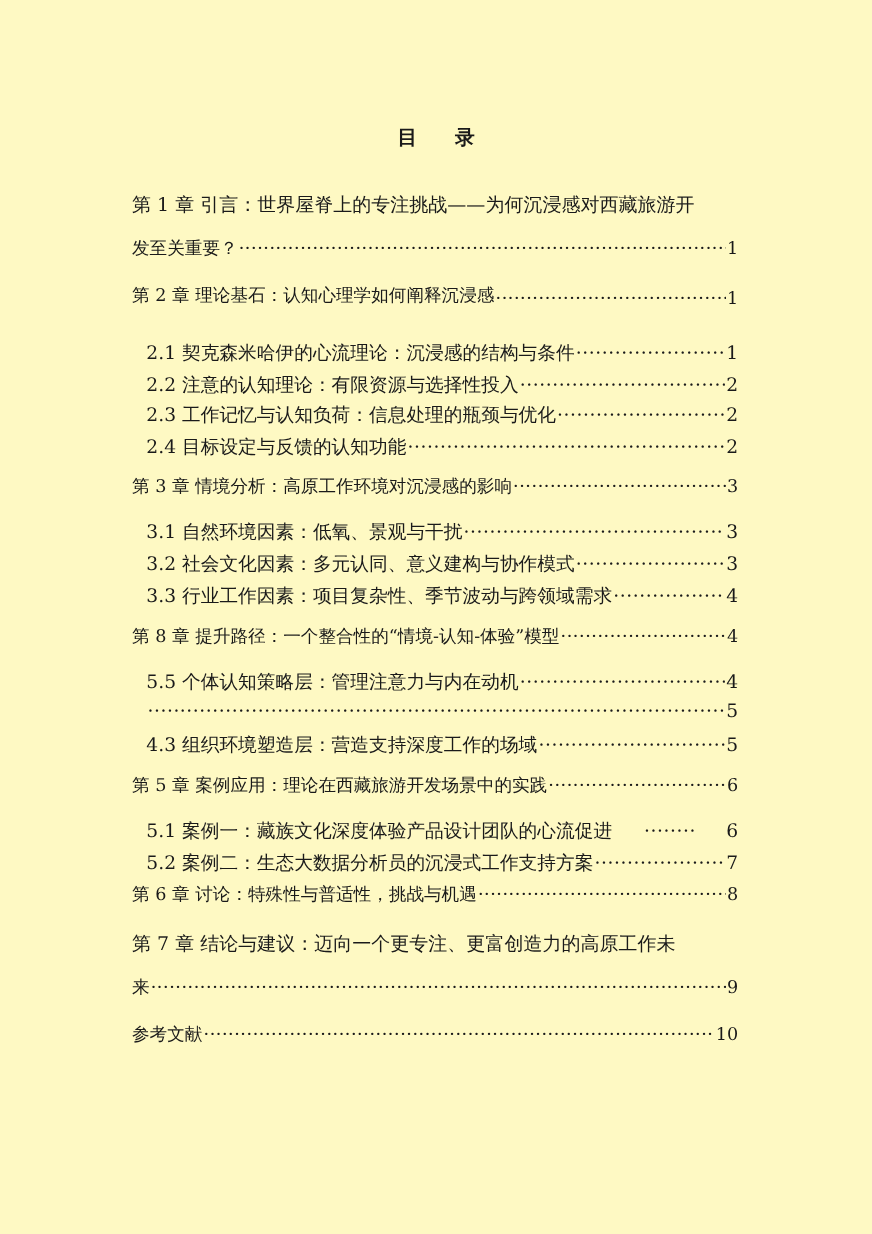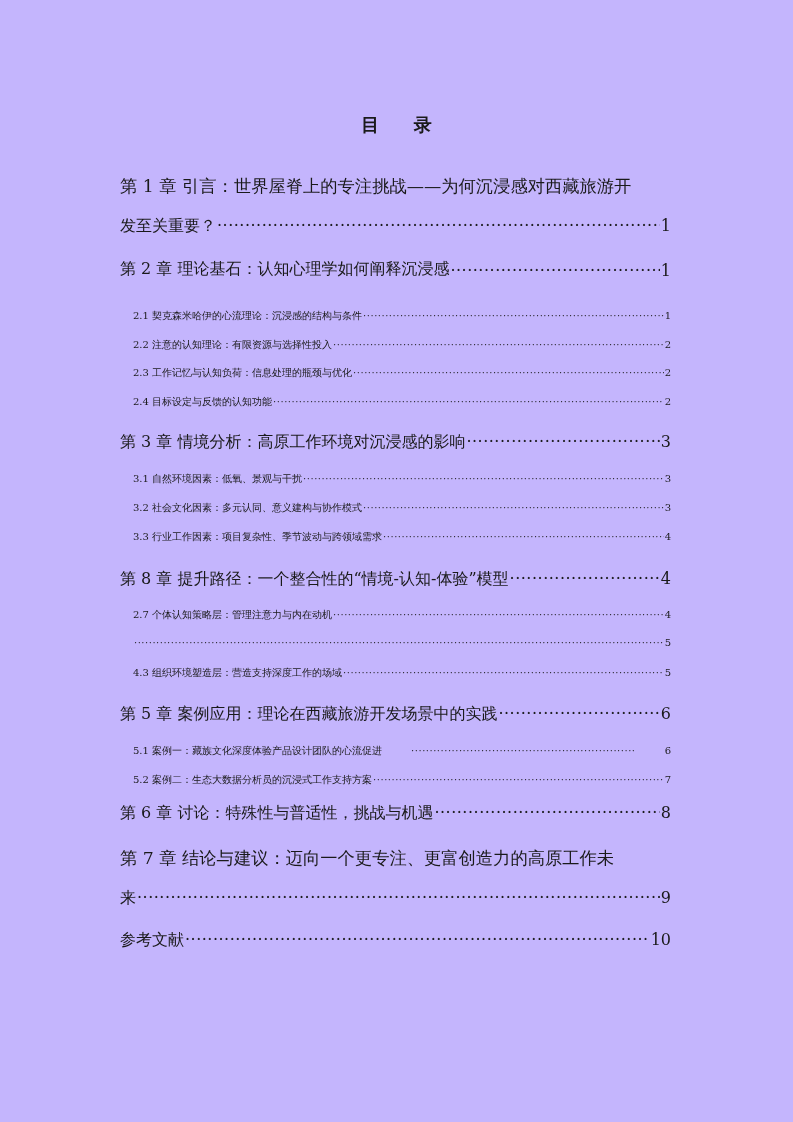--- a/index.html
+++ b/index.html
@@ -1,21 +1,21 @@
 <!DOCTYPE html>
 <html><head>
   <meta charset="utf-8">
   <style>
     html, body { margin: 0; padding: 0; background: #ffffff; }
     body { width: 793px; height: 1122px; position: relative; overflow: hidden; font-family: "DejaVu Serif", "Liberation Serif", serif; color: #1a1a1a; }
-    .page { position: absolute; left: 0; top: 0; width: 793px; height: 1122px; background: #c4b5fd; }
+    .page { position: absolute; left: 0; top: 0; width: 793px; height: 1122px; background: #fef9c3; }
     .toc-title { position: absolute; top: 113px; left: 0; width: 793px; text-align: center; font-family: "DejaVu Sans", sans-serif; font-weight: bold; font-size: 18px; letter-spacing: 14px; text-indent: 14px; }
     .entry { position: absolute; left: 120px; width: 551px; display: flex; align-items: baseline; white-space: nowrap; }
     .entry.ch { font-size: 16px; }
-    .entry.sec { font-size: 10px; left: 133px; width: 538px; }
+    .entry.sec { font-size: 17px; left: 133px; width: 538px; }
     .entry .label { flex: 0 0 auto; }
     .entry .leader { flex: 1 1 auto; overflow: hidden; margin: 0 1px; letter-spacing: 0.5px; }
     .entry .leader::after { content: "··································································································································································"; }
     .entry .page-num { flex: 0 0 auto; }
     .line-only { position: absolute; left: 120px; width: 551px; font-size: 17.3px; white-space: nowrap; }
   </style>
 </head>
 <body>
 
 <div class="page">
@@ -77,21 +77,21 @@
     <span class="page-num">4</span>
   </div>
 
   <div class="entry ch" style="top:569px;">
     <span class="label">第 8 章  提升路径：一个整合性的“情境-认知-体验”模型</span>
     <span class="leader"></span>
     <span class="page-num">4</span>
   </div>
 
   <div class="entry sec" style="top:608px;">
-    <span class="label">2.7 个体认知策略层：管理注意力与内在动机</span>
+    <span class="label">5.5 个体认知策略层：管理注意力与内在动机</span>
     <span class="leader"></span>
     <span class="page-num">4</span>
   </div>
   <div class="entry sec" style="top:637px;">
     <span class="leader"></span>
     <span class="page-num">5</span>
   </div>
   <div class="entry sec" style="top:666px;">
     <span class="label">4.3 组织环境塑造层：营造支持深度工作的场域</span>
     <span class="leader"></span>

